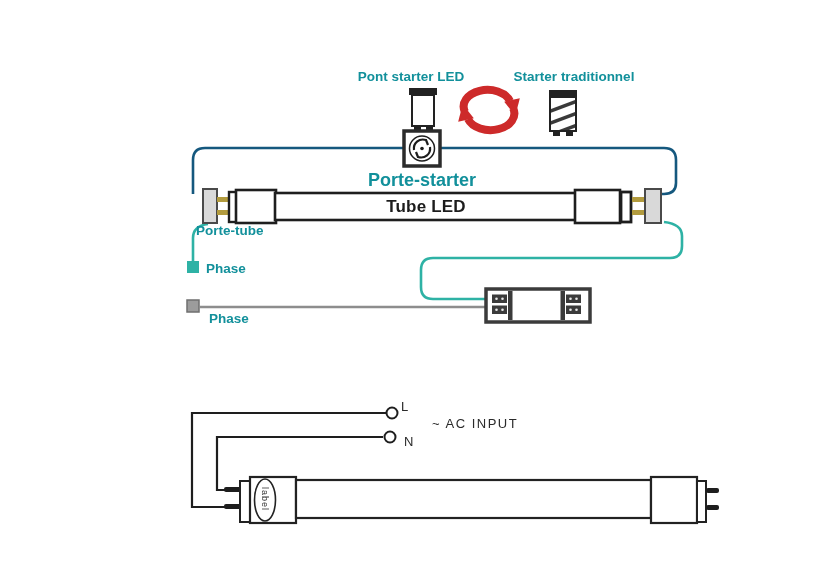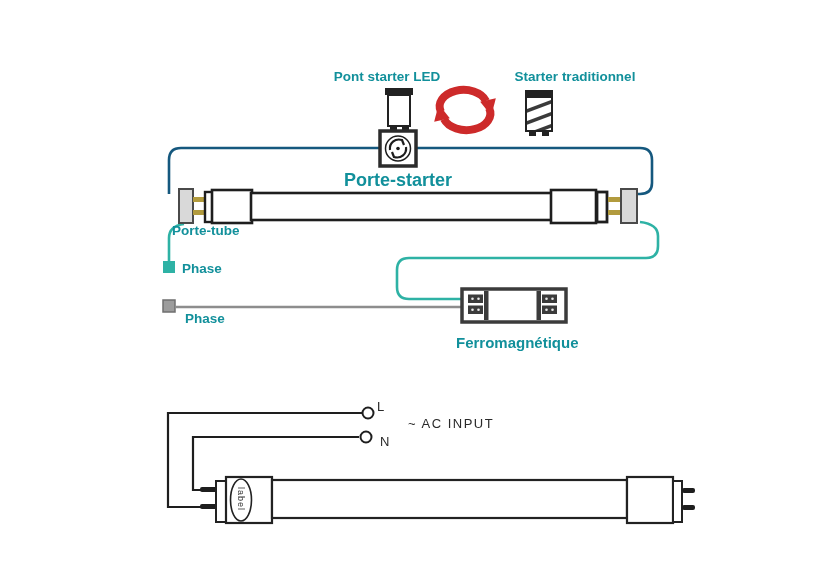--- a/index.html
+++ b/index.html
@@ -1,17 +1,17 @@
 <!DOCTYPE html>
 <html style="--wire-dark-blue: #15587e; --wire-teal: #2eb2a5; --label-teal: #12909b; --arrow-red: #cd2a2a; --wire-gray: #8d8d8d; --pin-brass: #b29b3e; --diagram-black: #1e1e1e; --holder-gray: #d9d9d9;"><head>
 <meta charset="utf-8">
 <style>
   html,body{margin:0;padding:0;background:#fff;}
   #canvas{position:relative;width:769px;height:584px;background:#ffffff;overflow:hidden;
-          font-family:"Liberation Sans",sans-serif;}
+          font-family:"Liberation Sans",sans-serif;margin-left:24px;}
   #wiring-svg{position:absolute;left:0;top:0;}
   .label{position:absolute;font-weight:bold;color:var(--label-teal);font-size:13.5px;white-space:nowrap;text-align:center;}
   .label.center{text-align:center;}
   .label.black{color:#1c1c1c;}
   .label.plain{font-weight:normal;color:#2a2a2a;}
   .tube-led-label{font-size:17px;letter-spacing:.2px;}
   .porte-starter-label{font-size:18px;}
   .reactance-label{font-size:15px;line-height:18px;}
   .ac-input-label{font-size:13px;letter-spacing:1.5px;}
   .ln-label{font-size:13px;}
@@ -149,33 +149,33 @@
       <rect x="627" y="477" width="46" height="46" fill="#fff" stroke="#222" stroke-width="2.2"></rect>
       <rect x="673" y="481" width="9" height="41" fill="#fff" stroke="#222" stroke-width="2"></rect>
 
       <rect x="682" y="488" width="13" height="5" rx="2" fill="#1e1e1e"></rect>
       <rect x="682" y="505" width="13" height="5" rx="2" fill="#1e1e1e"></rect>
     </g>
   </svg>
 
   <div class="label center" style="left:327px;top:69px;width:120px;">Pont starter LED</div>
 
-  <div class="label center" style="left:514px;top:69px;width:122px;">Starter traditionnel</div>
+  <div class="label center" style="left:489px;top:69px;width:122px;">Starter traditionnel</div>
 
   <div class="label center porte-starter-label" style="left:338px;top:170px;width:120px;">Porte-starter</div>
 
+  <div class="label center black tube-led-label" style="left:302px;top:197px;width:200px;">Tube LED</div>
 
   <div class="label" style="left:172px;top:223px;">Porte-tube</div>
 
   <div class="label" style="left:182px;top:261px;">Phase</div>
 
   <div class="label" style="left:185px;top:311px;">Phase</div>
 
   <div class="label reactance-label" style="left:456px;top:334px;">
-    <div>Ferromagnétique</div>
   </div>
 
   <div class="label black plain ln-label" style="left:377px;top:399px;">L</div>
 
   <div class="label black plain ln-label" style="left:380px;top:434px;">N</div>
 
   <div class="label black plain ac-input-label" style="left:408px;top:416px;">~ AC INPUT</div>
 
   <div class="label sticker-label" style="left:221px;top:494px;">label</div>
 </div>

